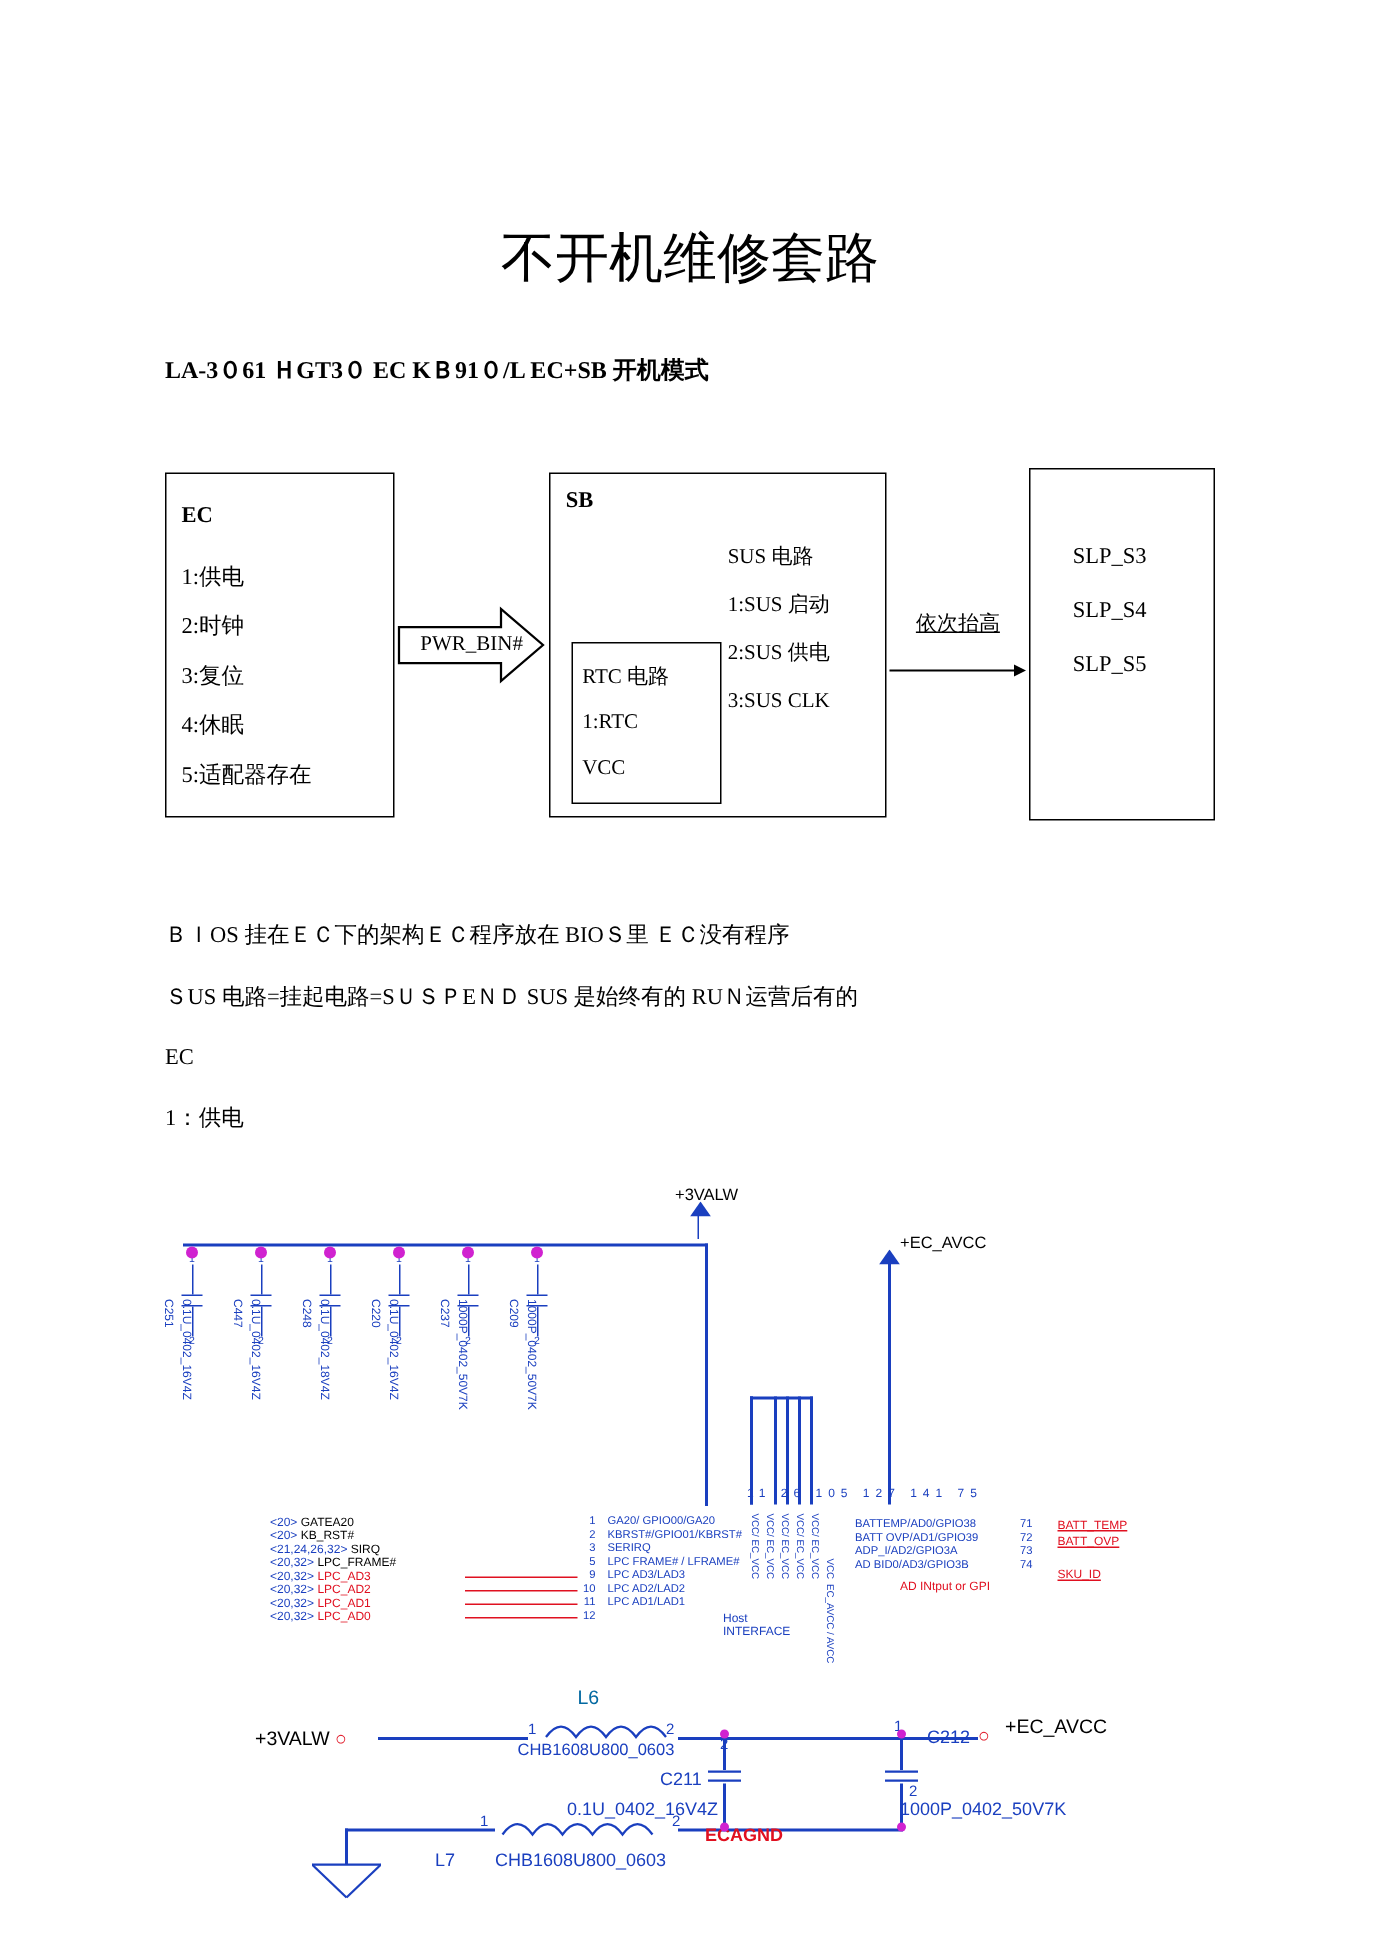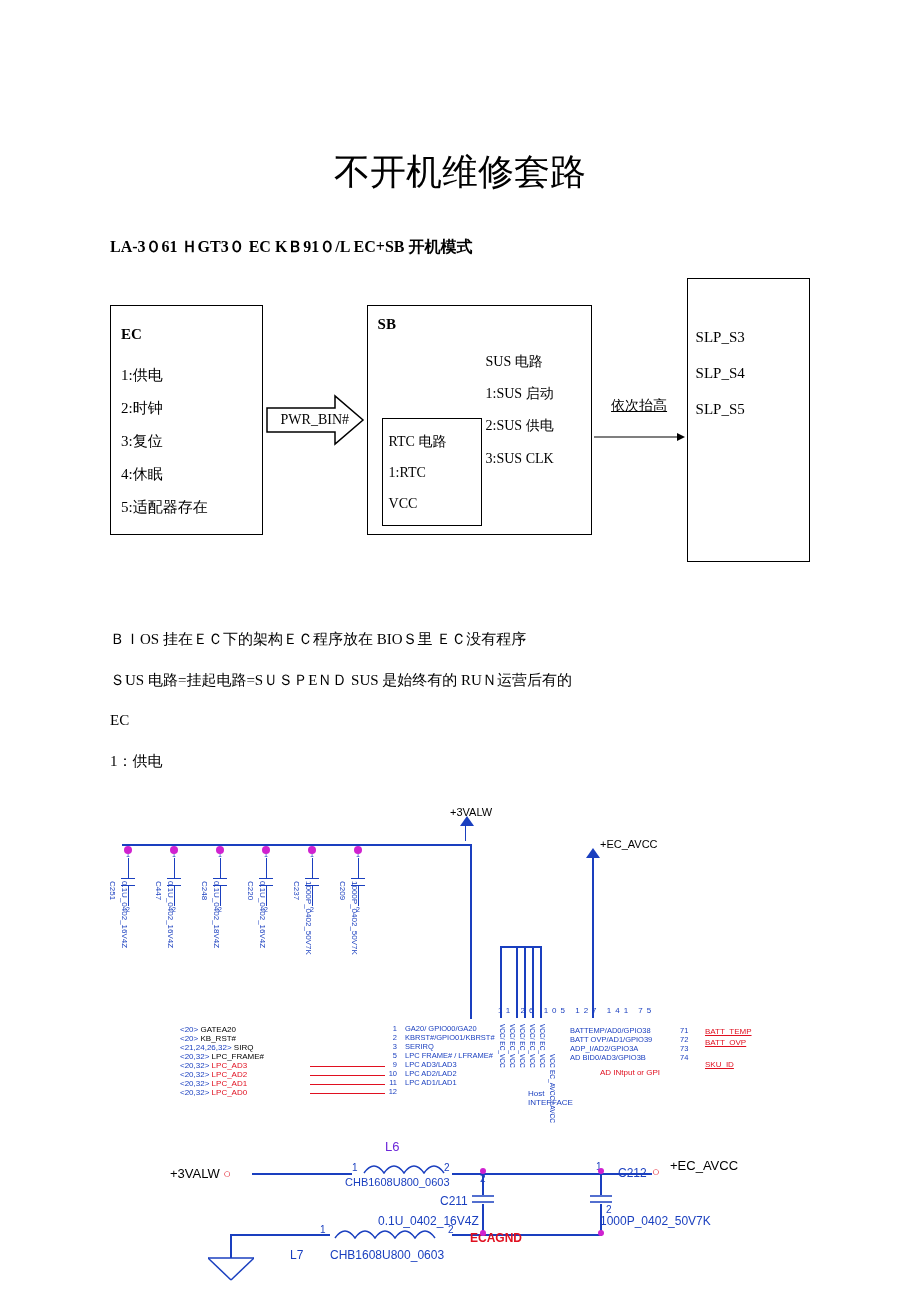--- a/index.html
+++ b/index.html
@@ -14,21 +14,21 @@
       text-align: center;
       font-size: 36px;
       font-weight: normal;
       margin-bottom: 40px;
       font-family: "SimSun", serif;
       margin-top: 48px;
     }
     .subtitle {
       font-size: 16px;
       font-weight: bold;
-      margin-bottom: 20px;
+      margin-bottom: 54px;
       font-family: "Times New Roman", "SimSun", serif;
     }
     .diagram-row {
       display: flex;
       align-items: center;
       gap: 0;
       margin-bottom: 60px;
       position: relative;
     }
     .box {
@@ -73,22 +73,22 @@
       width: 100px;
       border: 1.5px solid #000;
       padding: 8px 6px 4px 6px;
       font-size: 14px;
       line-height: 2.2;
       height: 108px;
       overflow: hidden;
     }
     .box-slp {
       width: 125px;
-      height: 284px;
-      padding: 40px 8px;
+      height: 235px;
+      padding: 40px 28px;
       line-height: 2.4;
       font-size: 15px;
       font-family: "Times New Roman", serif;
     }
     .arrow-wrap {
       position: relative;
       width: 105px;
       height: 60px;
       display: flex;
       align-items: center;
@@ -171,25 +171,25 @@
     }
     .chip-adnote { position: absolute; top: 272px; left: 490px; font-size: 8px; color: #e01020; }
     .left-sigs {
       position: absolute; top: 229px; left: 70px; font-size: 8px; line-height: 9px; color: #000;
     }
     .left-sigs .idx { color: #1a3fbf; }
     .left-red { color: #e01020; }
     .left-pinnum {
       position: absolute; top: 228px; left: 275px; font-size: 7.5px; line-height: 9px; color: #1a3fbf; text-align: right; width: 12px;
     }
-    .host-if { position: absolute; top: 293px; left: 418px; font-size: 8px; color: #1a3fbf; line-height: 9px; }
+    .host-if { position: absolute; top: 293px; left: 372px; font-size: 8px; color: #1a3fbf; line-height: 9px; }
     .lc-section { position: absolute; top: 340px; left: 60px; width: 620px; height: 140px; }
     .lc-text-3valw { position: absolute; top: 30px; left: 0; font-size: 13px; color: #000; }
     .lc-open { color: #e01020; font-size: 13px; }
-    .lc-L6 { position: absolute; top: 3px; left: 215px; font-size: 13px; color: #6d28d9; }
+    .lc-L6 { position: absolute; top: 3px; left: 215px; font-size: 13px; color: #0369a1; }
     .lc-chb { font-size: 11px; color: #1a3fbf; }
     .lc-c211 { position: absolute; top: 58px; left: 270px; font-size: 12px; color: #1a3fbf; }
     .lc-c211val { position: absolute; top: 78px; left: 208px; font-size: 12px; color: #1a3fbf; }
     .lc-c212 { position: absolute; top: 30px; left: 448px; font-size: 12px; color: #1a3fbf; }
     .lc-c212val { position: absolute; top: 78px; left: 430px; font-size: 12px; color: #1a3fbf; }
     .lc-ecavcc { position: absolute; top: 22px; left: 500px; font-size: 13px; color: #000; }
     .lc-ecagnd { position: absolute; top: 95px; left: 300px; font-size: 12px; color: #e01020; font-weight: bold; text-align: center; }
     .lc-L7 { position: absolute; top: 112px; left: 120px; font-size: 12px; color: #1a3fbf; }
     .lc-L7part { position: absolute; top: 112px; left: 160px; font-size: 12px; color: #1a3fbf; }
     .gnd-tri {

